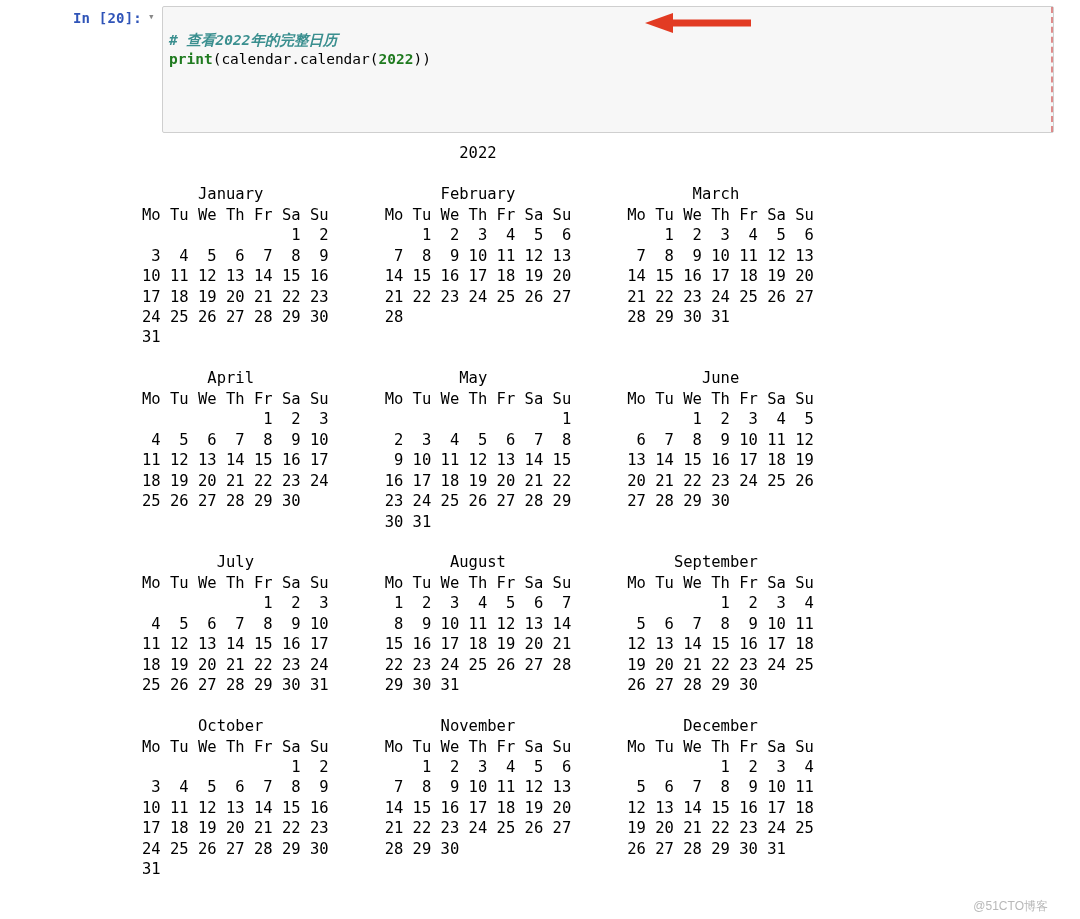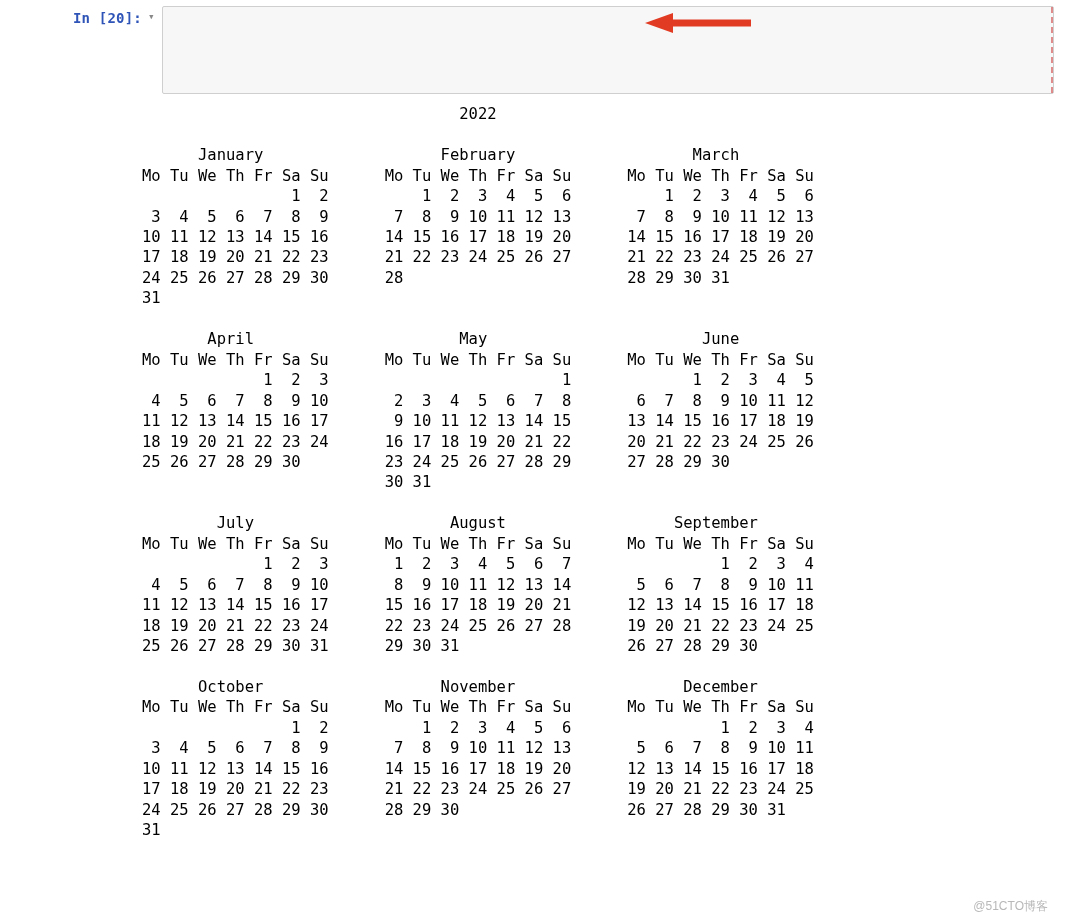--- a/index.html
+++ b/index.html
@@ -100,20 +100,22 @@
 </style>
 </head>
 <body>
 
 <div class="notebook">
 
   <div class="cell">
     <div class="prompt">In [20]:</div>
     <div class="run-arrow">▾</div>
     <div class="input-area">
+<span class="code"><span class="cm-comment"># 查看2022年的完整日历</span>
+<span class="cm-builtin">print</span><span class="cm-paren">(</span><span class="cm-attr">calendar</span><span class="cm-attr">.</span><span class="cm-attr">calendar</span><span class="cm-paren">(</span><span class="cm-num">2022</span><span class="cm-paren">)</span><span class="cm-paren">)</span></span>
       <span class="right-edge"></span>
       <svg class="arrow-annot" width="110" height="34" viewBox="0 0 110 34">
         <line x1="108" y1="10" x2="24" y2="10" stroke="#e23b23" stroke-width="7"></line>
         <polygon points="2,10 30,0 30,20" fill="#e23b23"></polygon>
       </svg>
     </div>
   </div>
 
   <div class="output-area">
     <pre class="output-pre" id="calendar-output">                                  2022                                  

